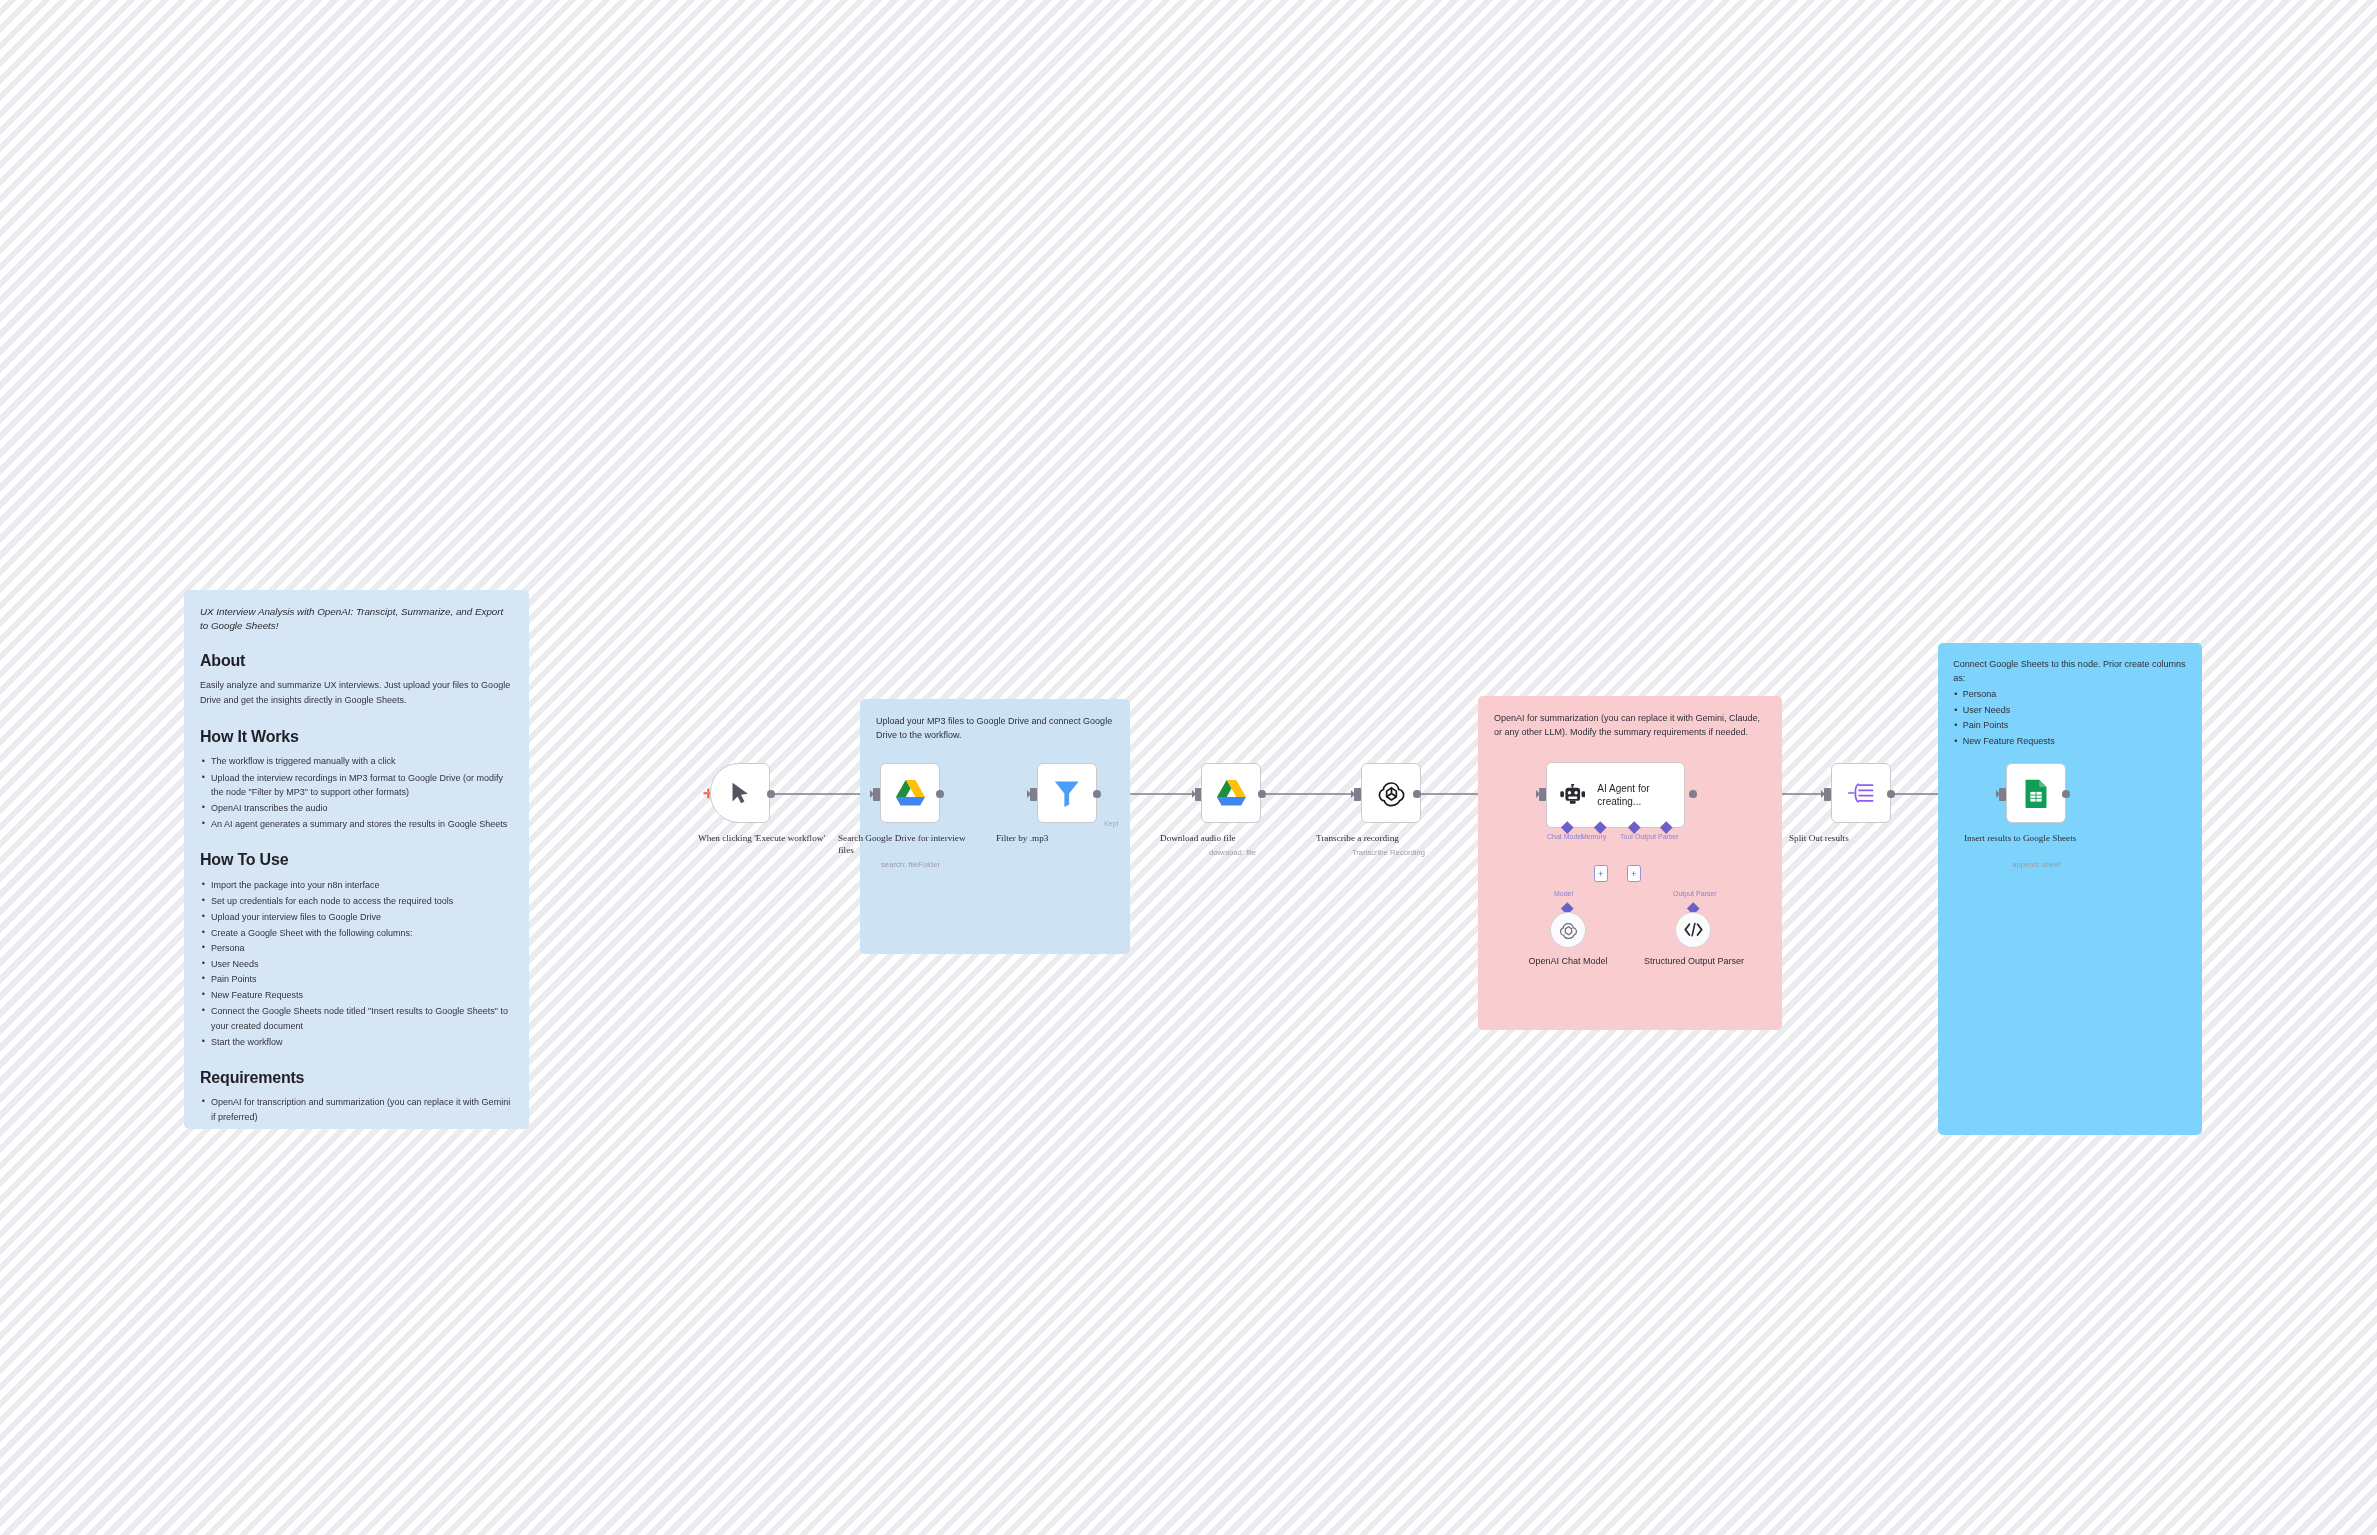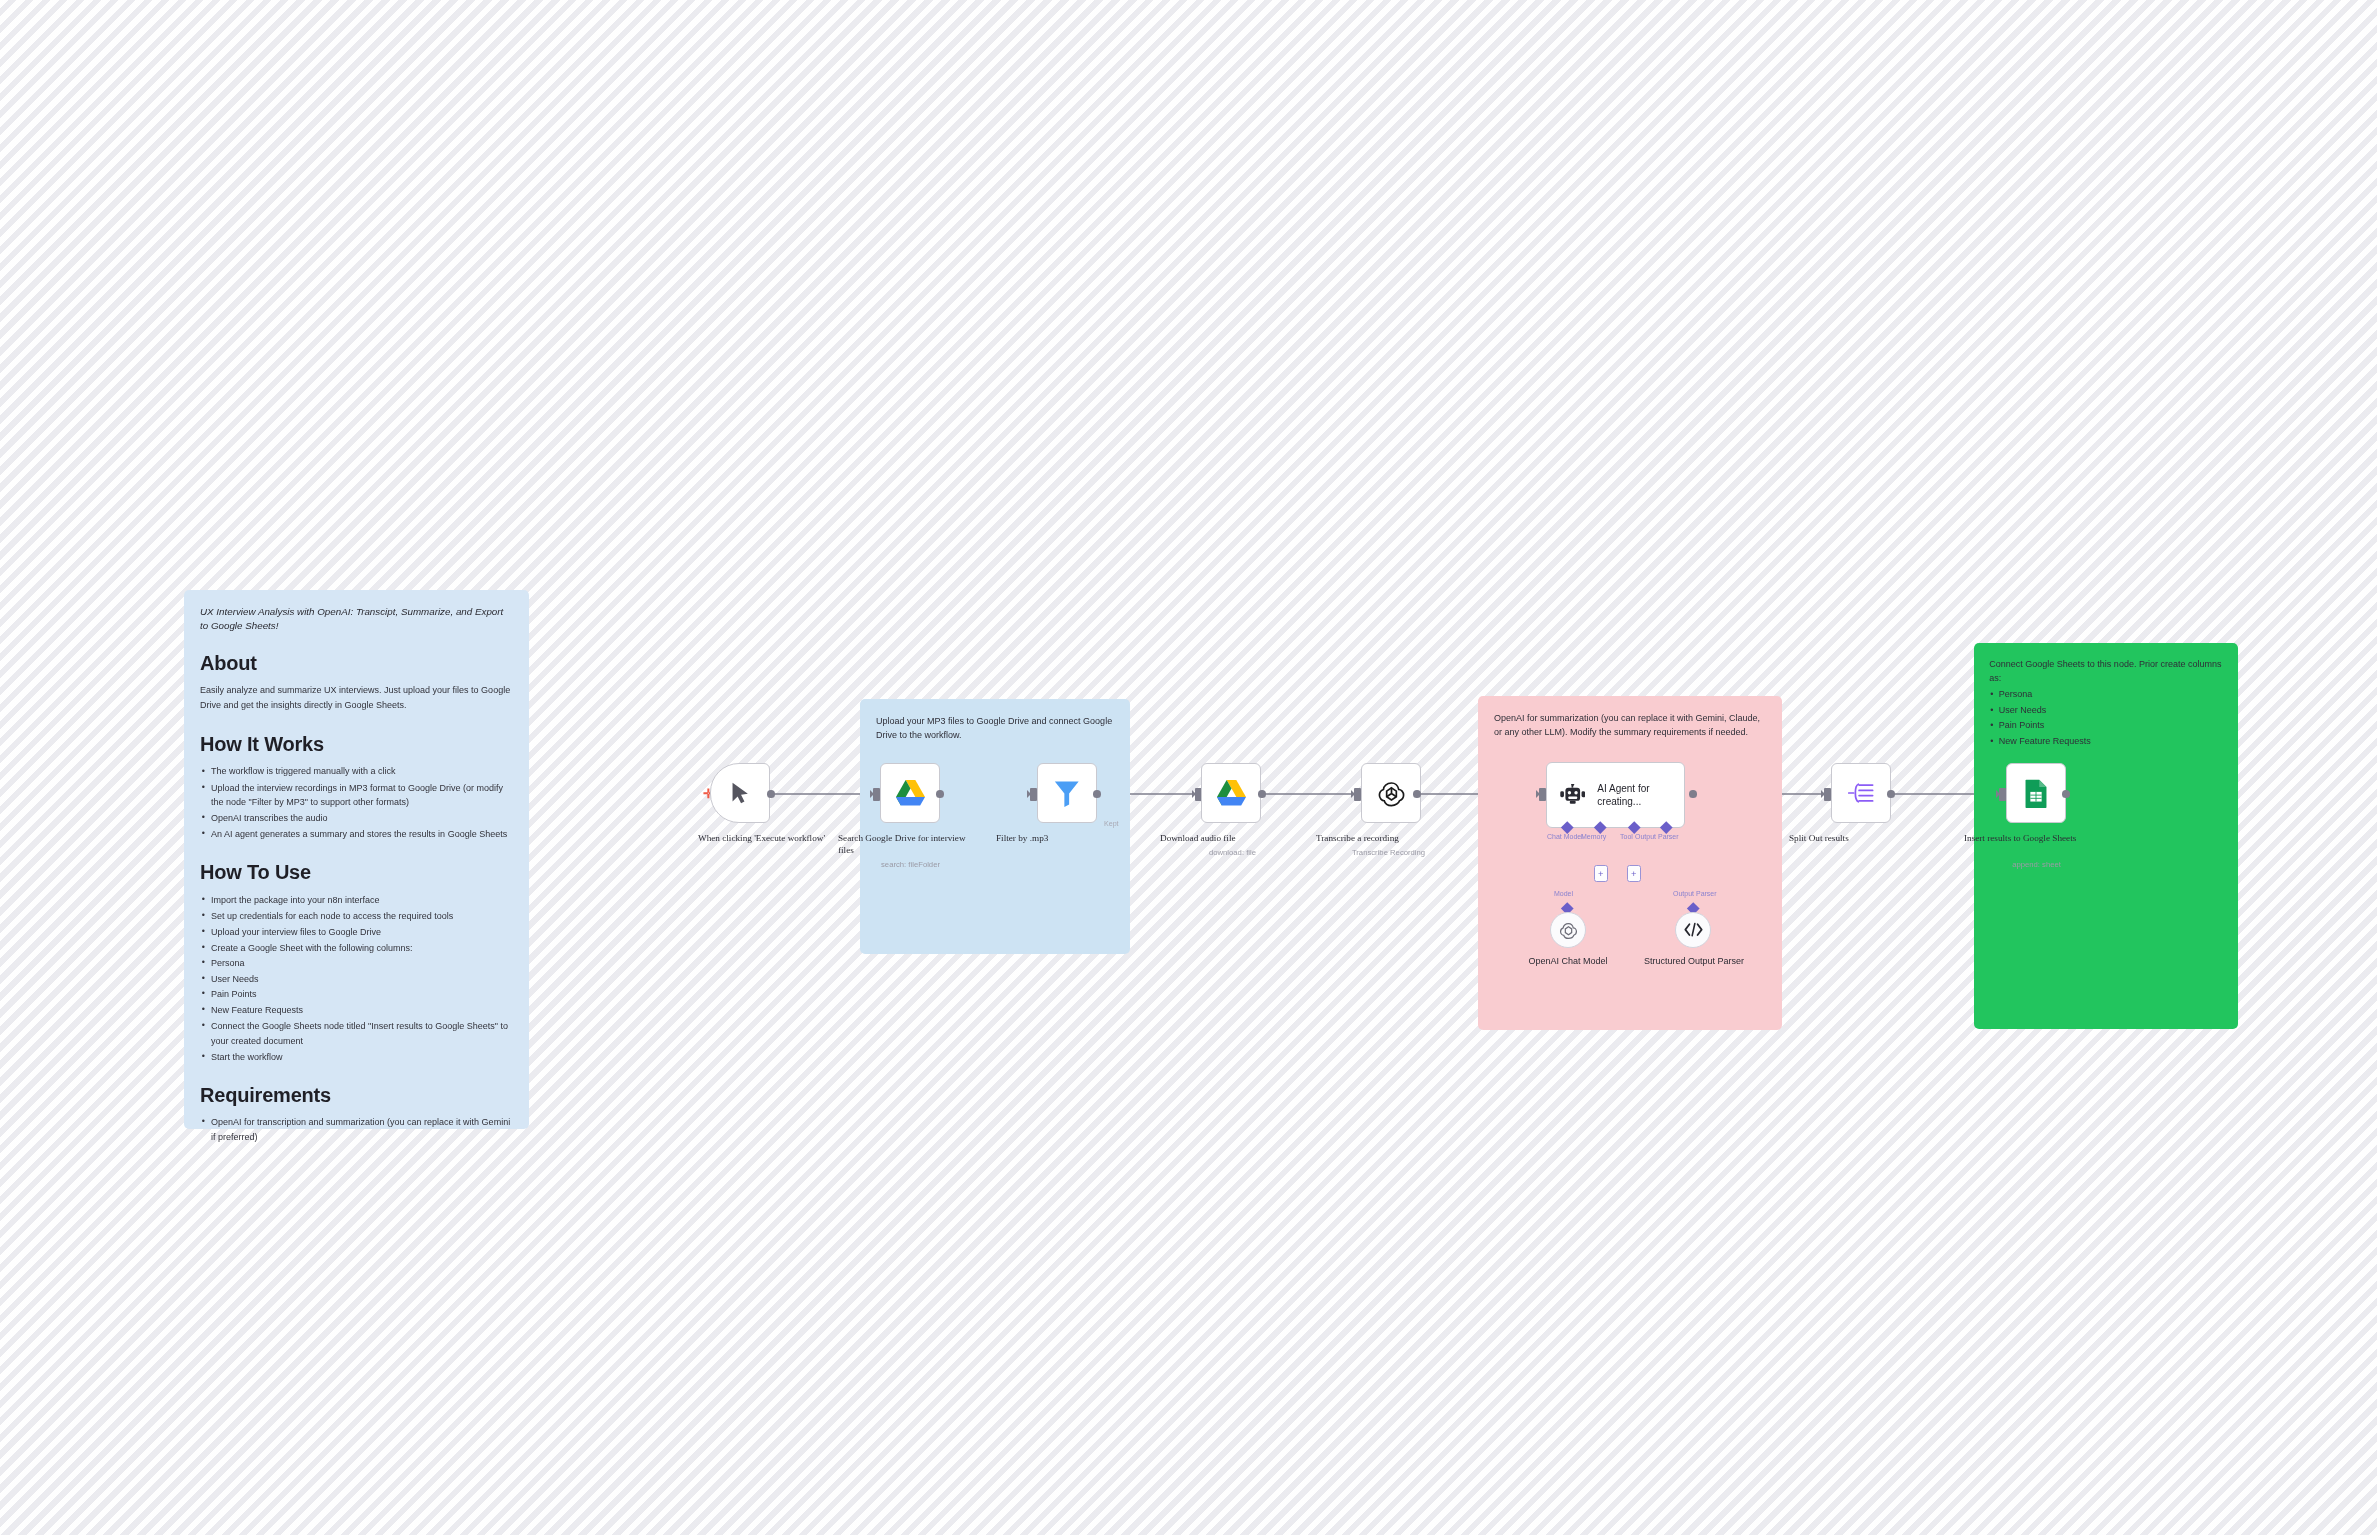--- a/index.html
+++ b/index.html
@@ -38,37 +38,36 @@
     padding: 14.5px 16px;
   }
   .sticky-pink {
     left: 1478px; top: 696px;
     width: 304px; height: 334px;
     background: #f9ccd0;
     padding: 14.5px 16px;
   }
   .sticky-green {
     left: 1938px; top: 643px;
-    width: 264px; height: 386px;
-    background: #22c55e;
+    width: 264px; height: 492px;
+    background: #7dd3fc;
     padding: 13.6px 15.3px;
-    margin-left: 36px;
   }
 
   
   .doc-title {
     font-size: 9.8px;
     font-weight: normal;
     font-style: italic;
     color: #2b2b32;
     line-height: 1.45;
     margin-bottom: 19px;
   }
   .doc-h2 {
-    font-size: 20px;
+    font-size: 16px;
     font-weight: bold;
     color: #1f1f26;
     margin-bottom: 8.5px;
     letter-spacing: -0.2px;
   }
   .doc-p {
     font-size: 9px;
     color: #33333b;
     line-height: 1.62;
     margin-bottom: 20.4px;

